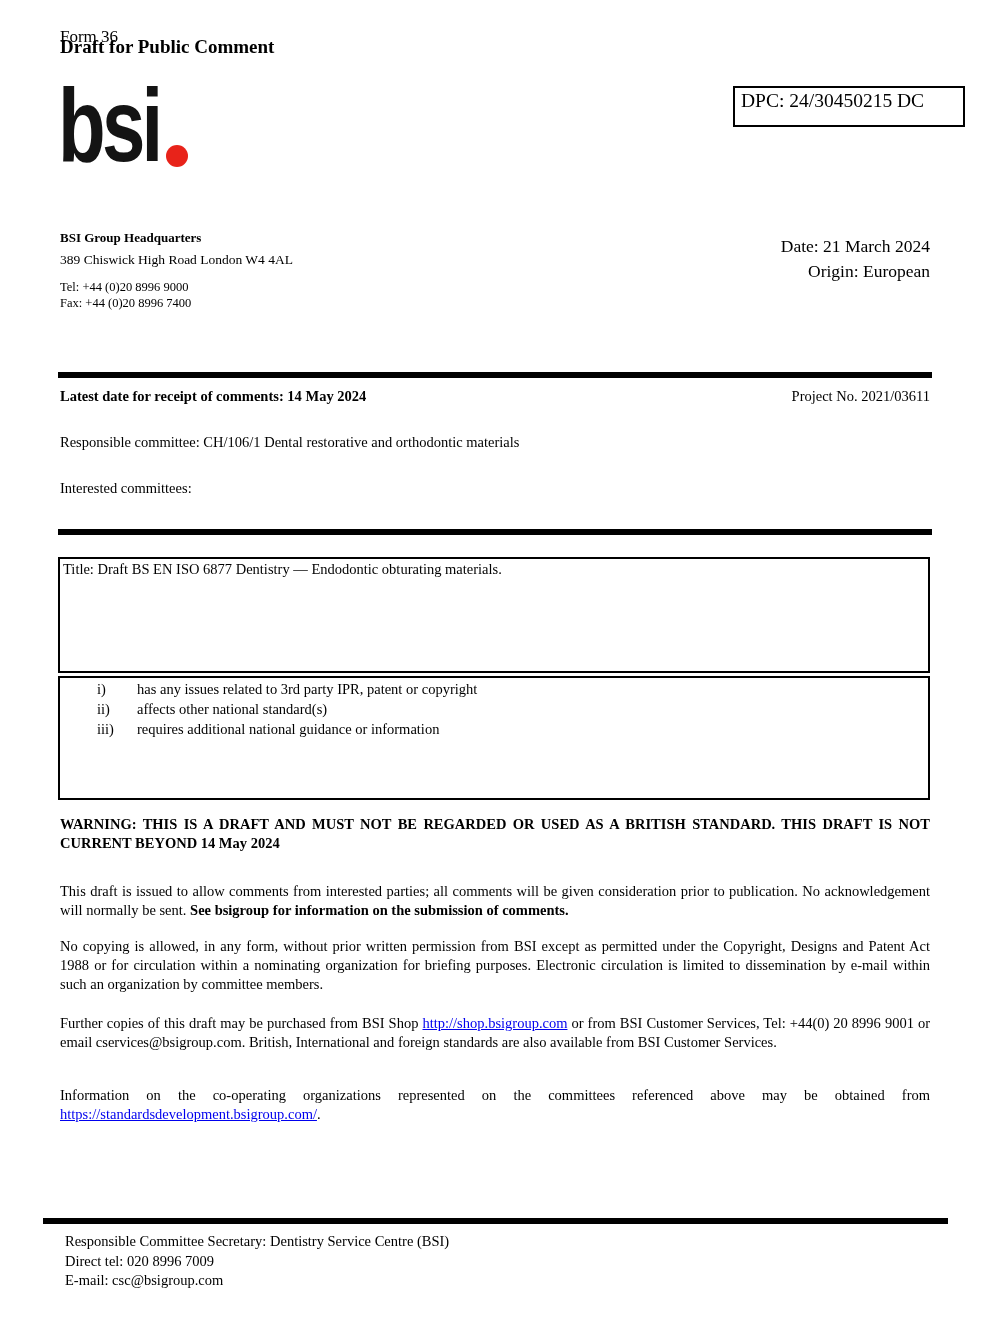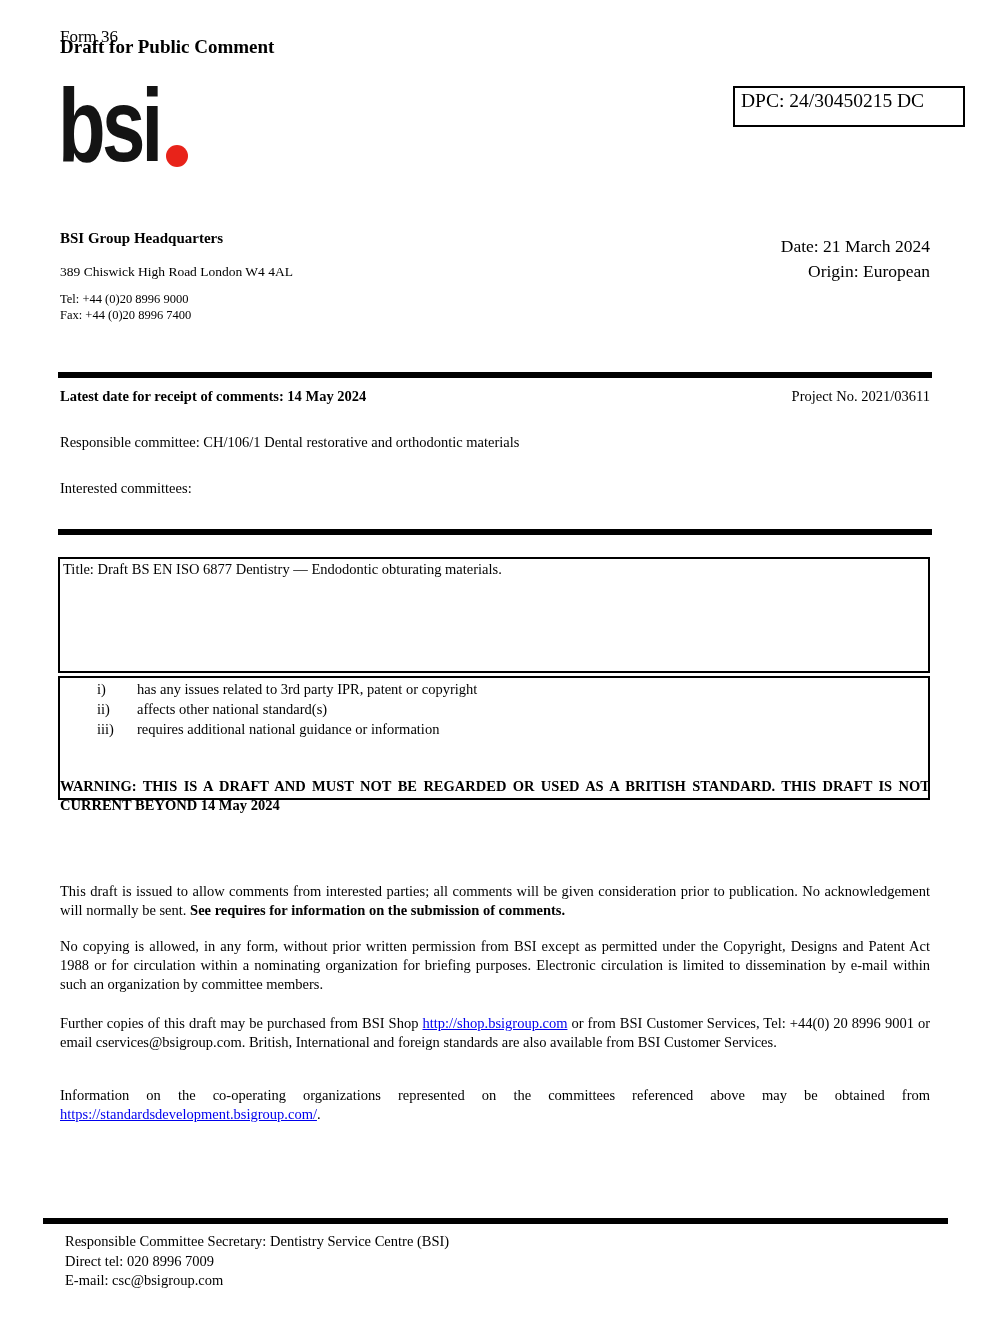--- a/index.html
+++ b/index.html
@@ -24,21 +24,21 @@
     display:inline-block; font-family:"Liberation Sans", sans-serif;
     font-weight:bold; font-size:104px; line-height:1; letter-spacing:-5px;
     transform:scaleX(0.75); transform-origin:0 0; color:#141414;
   }
   .logo-dot {
     position:absolute; left:108px; top:72px; width:22px; height:22px;
     border-radius:50%; background:var(--logo_dot, #e8231a);
   }
 
   .addr { left:60px; top:230px; width:400px; }
-  .addr-name { font-size:15px; font-weight:bold; margin-bottom:17px; }
+  .addr-name { font-size:13px; font-weight:bold; margin-bottom:6px; }
   .addr-street { font-size:13.5px; margin-bottom:11px; }
   .addr-line { font-size:12.5px; line-height:16px; }
 
   .meta { left:530px; top:234px; width:400px; text-align:right; font-size:17.5px; line-height:25px; }
 
   .bar { background:var(--bar, #000); height:6px; }
   .bar1 { left:58px; top:372px; width:874px; }
   .bar2 { left:58px; top:529px; width:874px; }
   .bar3 { left:43px; top:1218px; width:905px; }
 
@@ -52,21 +52,21 @@
   }
   .kw-box {
     left:58px; top:676px; width:872px; height:124px;
     border:2px solid #000; padding:1px 3px; font-size:14.5px; line-height:20px;
   }
   .kw-intro { text-align:justify; }
   .kw-item { margin-left:34px; }
   .kw-num { display:inline-block; width:40px; }
 
   .para { left:60px; top:0; width:870px; font-size:14.5px; line-height:19px; text-align:justify; }
-  .warning { top:777px; font-weight:bold; }
+  .warning { top:815px; font-weight:bold; }
   .p1 { top:882px; }
   .p2 { top:937px; }
   .p3 { top:1014px; }
   .p4 { top:1086px; }
   a.link { color:var(--link, #0000ee); text-decoration:underline; cursor:pointer; }
 
   .footer { left:65px; top:1232px; width:870px; font-size:14.5px; line-height:19.5px; }
 </style>
 </head>
 <body>
@@ -122,21 +122,21 @@
     </div>
     <div class="kw-item">
       <span class="kw-num">iii)</span><span>requires additional national guidance or information</span>
     </div>
   </div>
 
   <p class="para warning abs">WARNING: THIS IS A DRAFT AND MUST NOT BE REGARDED OR USED AS A BRITISH STANDARD. THIS DRAFT IS NOT CURRENT BEYOND 14 May 2024</p>
 
   <p class="para p1 abs">
     <span>This draft is issued to allow comments from interested parties; all comments will be given consideration prior to publication. No acknowledgement will normally be sent.</span>
-    <span class="b">See requires for information on the submission of comments.</span>
+    <span class="b">See bsigroup for information on the submission of comments.</span>
   </p>
 
   <p class="para p2 abs">No copying is allowed, in any form, without prior written permission from BSI except as permitted under the Copyright, Designs and Patent Act 1988 or for circulation within a nominating organization for briefing purposes. Electronic circulation is limited to dissemination by e-mail within such an organization by committee members.</p>
 
   <p class="para p3 abs">
     <span>Further copies of this draft may be purchased from BSI Shop</span>
     <a class="link" href="#">http://shop.bsigroup.com</a>
     <span>or from BSI Customer Services, Tel: +44(0) 20 8996 9001 or email cservices@bsigroup.com. British, International and foreign standards are also available from BSI Customer Services.</span>
   </p>
 

